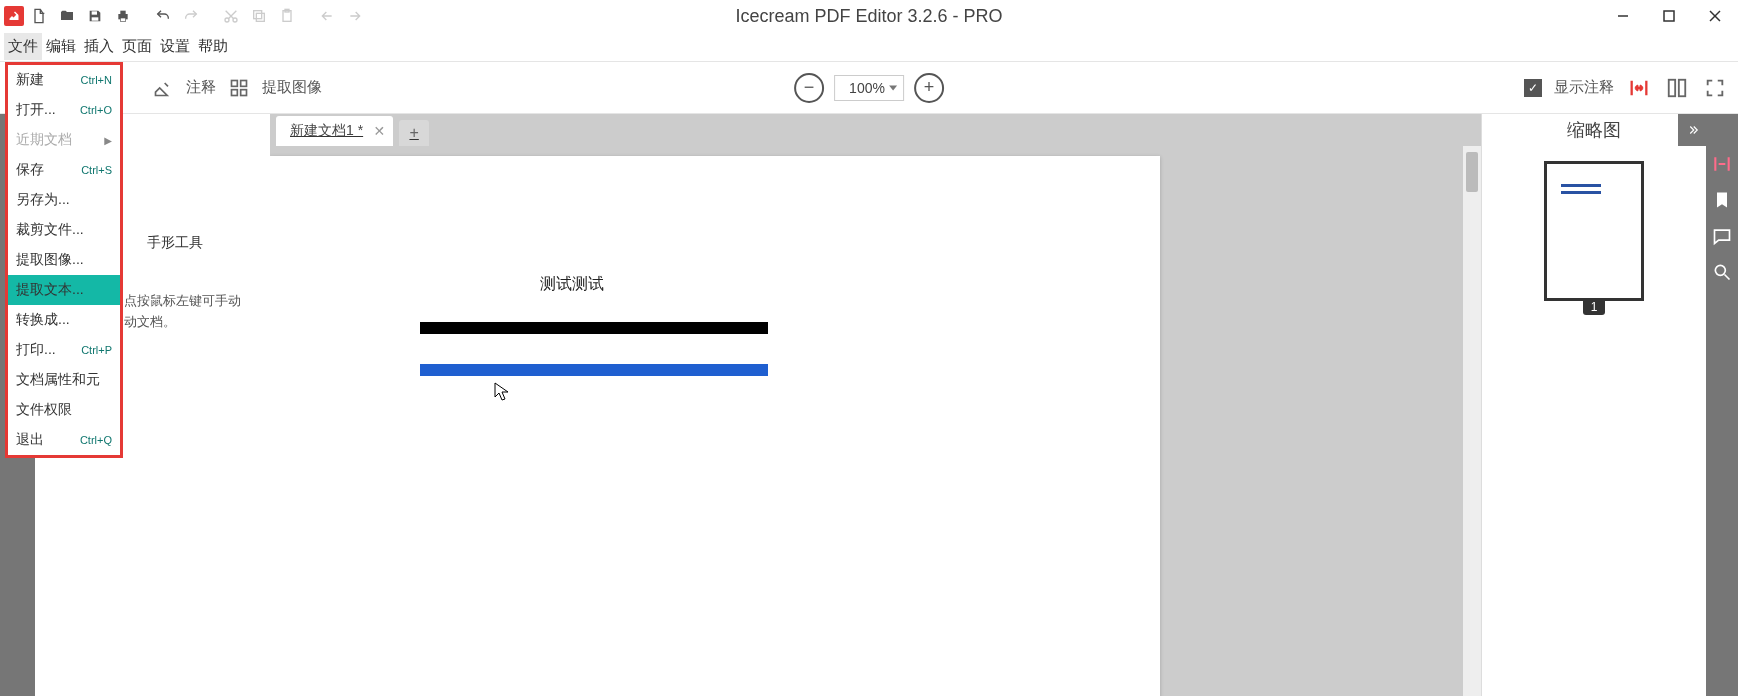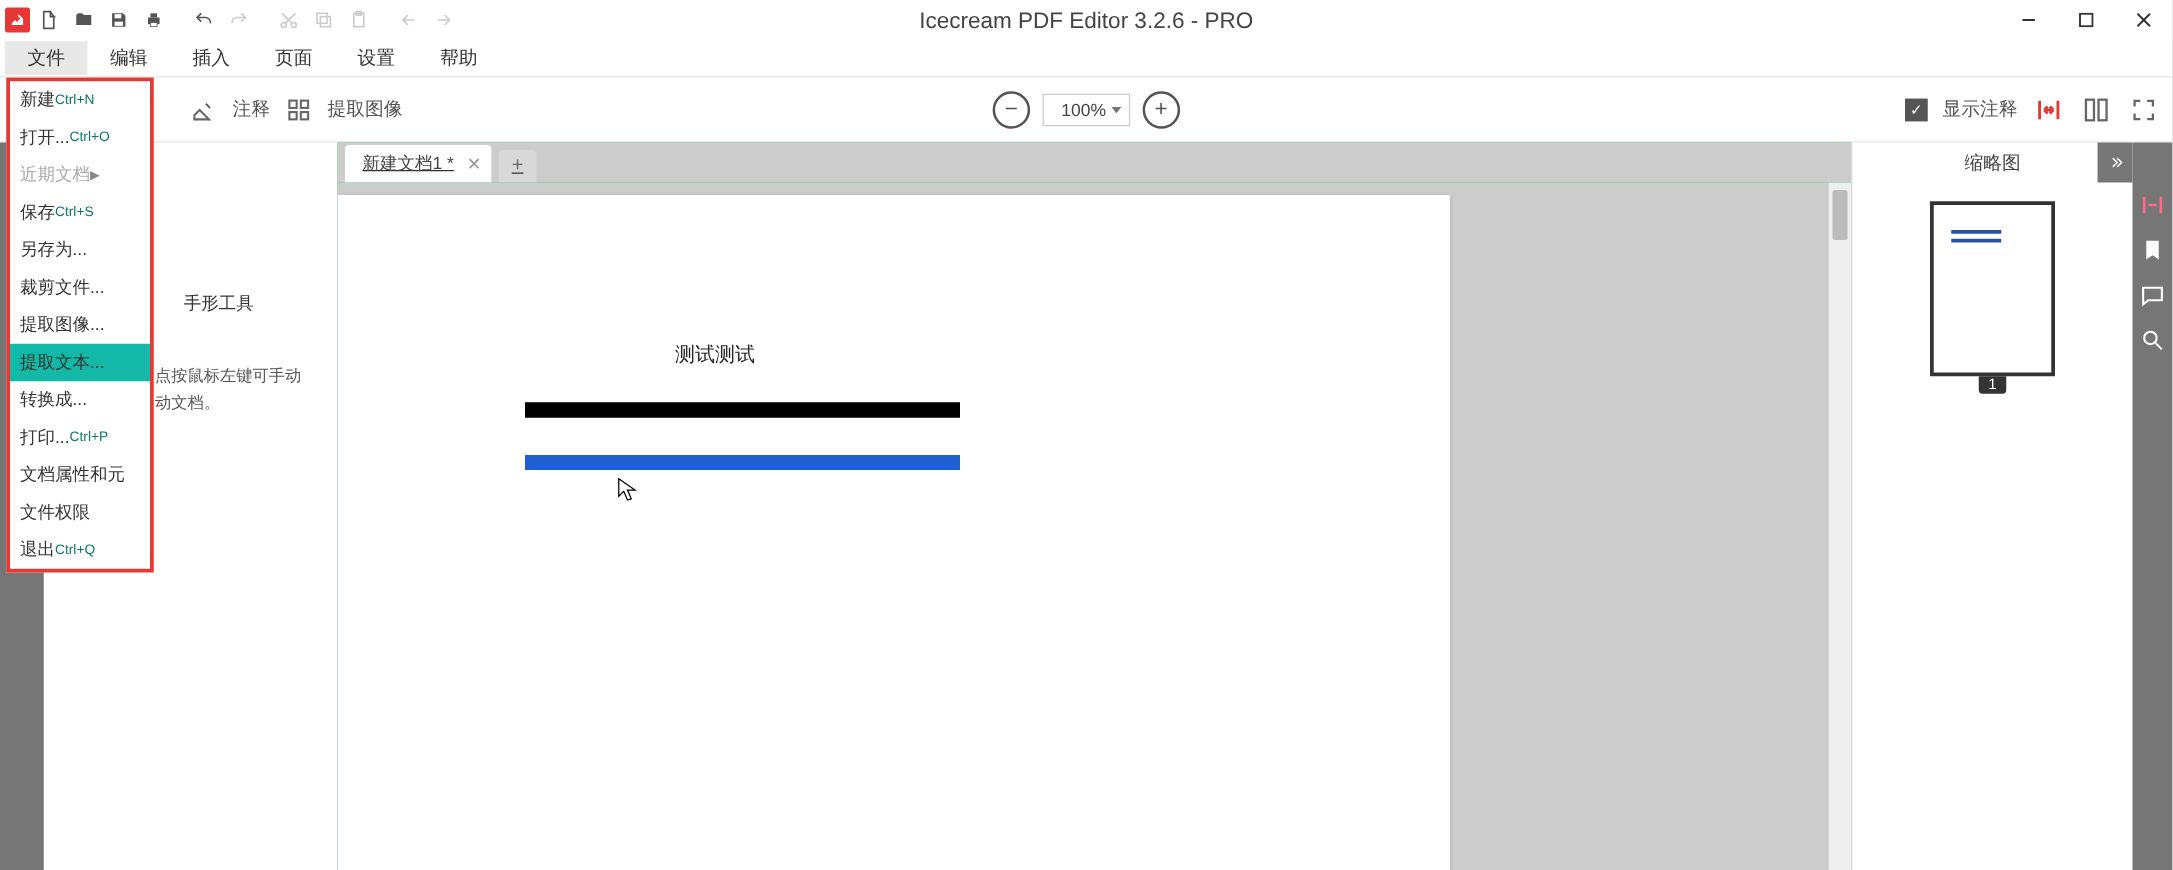--- a/index.html
+++ b/index.html
@@ -10,40 +10,40 @@
 .app-icon { width: 20px; height: 20px; background: #E53935; border-radius: 2px; display:flex; align-items:center; justify-content:center; }
 .app-icon svg { width:12px; height:12px; }
 .tb-btn { width: 26px; height: 26px; display:flex; align-items:center; justify-content:center; color:#555; }
 .tb-btn.disabled { color:#ccc; }
 .tb-sep { width: 10px; }
 .titlebar-title { position:absolute; left:50%; transform:translateX(-50%); font-size:18px; color:#444; }
 .win-controls { margin-left:auto; display:flex; }
 .win-btn { width:46px; height:32px; display:flex; align-items:center; justify-content:center; color:#333; }
 
 .menubar { height: 30px; display:flex; align-items:center; padding-left: 4px; border-bottom:1px solid #e5e5e5; }
-.menu-item { padding: 4px 18px; font-size:15px; color:#333; }
+.menu-item { padding: 4px 4px; font-size:15px; color:#333; }
 .menu-item.active { background:#e8e8e8; }
 
 .toolbar2 { height: 52px; display:flex; align-items:center; border-bottom:1px solid #e5e5e5; position:relative; }
 .toolbar2-left { display:flex; align-items:center; gap:12px; padding-left:140px;margin-left:12px; }
 .tool-label { font-size:15px; color:#555; }
 .tool-icon { width:22px; height:22px; display:flex; align-items:center; justify-content:center; color:#666; }
 .zoom-group { position:absolute; left:50%; transform:translateX(-50%); display:flex; align-items:center; gap:10px; }
 .zoom-btn { width:30px; height:30px; border:2px solid #555; border-radius:50%; display:flex; align-items:center; justify-content:center; color:#555; font-size:18px; }
 .zoom-val { border:1px solid #ccc; padding:4px 18px 4px 14px; font-size:14px; color:#444; position:relative; }
 .zoom-val::after { content:""; position:absolute; right:6px; top:50%; transform:translateY(-50%); border-left:4px solid transparent; border-right:4px solid transparent; border-top:5px solid #777; }
 .toolbar2-right { margin-left:auto; display:flex; align-items:center; gap:12px; padding-right:10px; }
 .checkbox { width:18px; height:18px; border:2px solid #555; background:#555; display:flex; align-items:center; justify-content:center; color:#fff; font-size:12px; }
 .view-btn { width:26px; height:26px; display:flex; align-items:center; justify-content:center; color:#E53935; }
 .view-btn.grey { color:#666; }
 
 .body-row { display:flex; height: calc(100% - 114px); position:relative; }
 
 .file-menu { position:absolute; left:5px; top:62px; width:118px; background:#fff; border:3px solid #E53935; z-index:100; }
-.fm-item { display:flex; align-items:center; padding:6px 8px; font-size:14px; color:#333; }
+.fm-item { display:flex; justify-content:space-between; align-items:center; padding:6px 8px; font-size:14px; color:#333; }
 .fm-item.hover { background:#14b8a6; }
 .fm-item.disabled { color:#aaa; }
 .fm-shortcut { color:#0f766e; font-size:11px; }
 .fm-arrow { color:#888; font-size:10px; }
 
 .left-sidebar { width:35px; background:#767676; display:flex; flex-direction:column; align-items:center; padding-top:8px; gap:6px; }
 .ls-btn { width:28px; height:28px; display:flex; align-items:center; justify-content:center; color:#fff; }
 
 .hint-panel { position:absolute; left:124px; top:117px; width:140px; font-size:13px; color:#555; line-height:1.6; }
 .hint-title { font-size:14px; color:#333; margin-bottom:38px;padding-left:23px; }
@@ -56,21 +56,21 @@
 .doc-viewport { flex:1; background:#ccc; display:flex; justify-content:flex-start; overflow:hidden; position:relative; }
 .page { width:890px; background:#fff; margin-top:10px; box-shadow:0 1px 4px rgba(0,0,0,0.2); position:relative; height:620px; }
 .page-text { position:absolute; left:270px; top:118px; font-size:16px; color:#222; }
 .bar-black { position:absolute; left:150px; top:166px; width:348px; height:12px; background:#000; border:1px solid #000; }
 .bar-blue { position:absolute; left:150px; top:208px; width:348px; height:12px; background:#1f5fd0; border:1px solid #1f5fd0; }
 .cursor { position:absolute; left:224px; top:226px; }
 .vscroll { position:absolute; right:0; top:0; width:18px; height:100%; background:#eee; }
 .vscroll-thumb { position:absolute; top:6px; left:3px; width:12px; height:40px; background:#bbb; border-radius:2px; }
 
 .thumb-panel { width:225px; border-left:1px solid #ddd; display:flex; flex-direction:column; }
-.thumb-header { height:32px; display:flex; align-items:center; justify-content:center; font-size:15px; color:#444; position:relative; }
+.thumb-header { height:32px; display:flex; align-items:center; justify-content:center; font-size:18px; color:#444; position:relative; }
 .thumb-collapse { position:absolute; right:0; top:0; width:28px; height:32px; background:#767676; display:flex; align-items:center; justify-content:center; color:#fff; }
 .thumb-body { flex:1; display:flex; flex-direction:column; align-items:center; padding-top:15px; }
 .thumb-page { width:100px; height:140px; border:3px solid #333; background:#fff; position:relative; }
 .thumb-line1 { position:absolute; left:14px; top:20px; width:40px; height:3px; background:#2952a3; }
 .thumb-line2 { position:absolute; left:14px; top:27px; width:40px; height:3px; background:#2952a3; }
 .thumb-num { margin-top:-2px; background:#333; color:#fff; font-size:12px; padding:1px 8px; border-radius:0 0 3px 3px; }
 
 .right-rail { width:32px; background:#767676; display:flex; flex-direction:column; align-items:center; padding-top:36px; gap:8px; }
 .rr-btn { width:28px; height:28px; display:flex; align-items:center; justify-content:center; color:#fff; }
 .rr-btn.active { color:#ff6b8a; }

